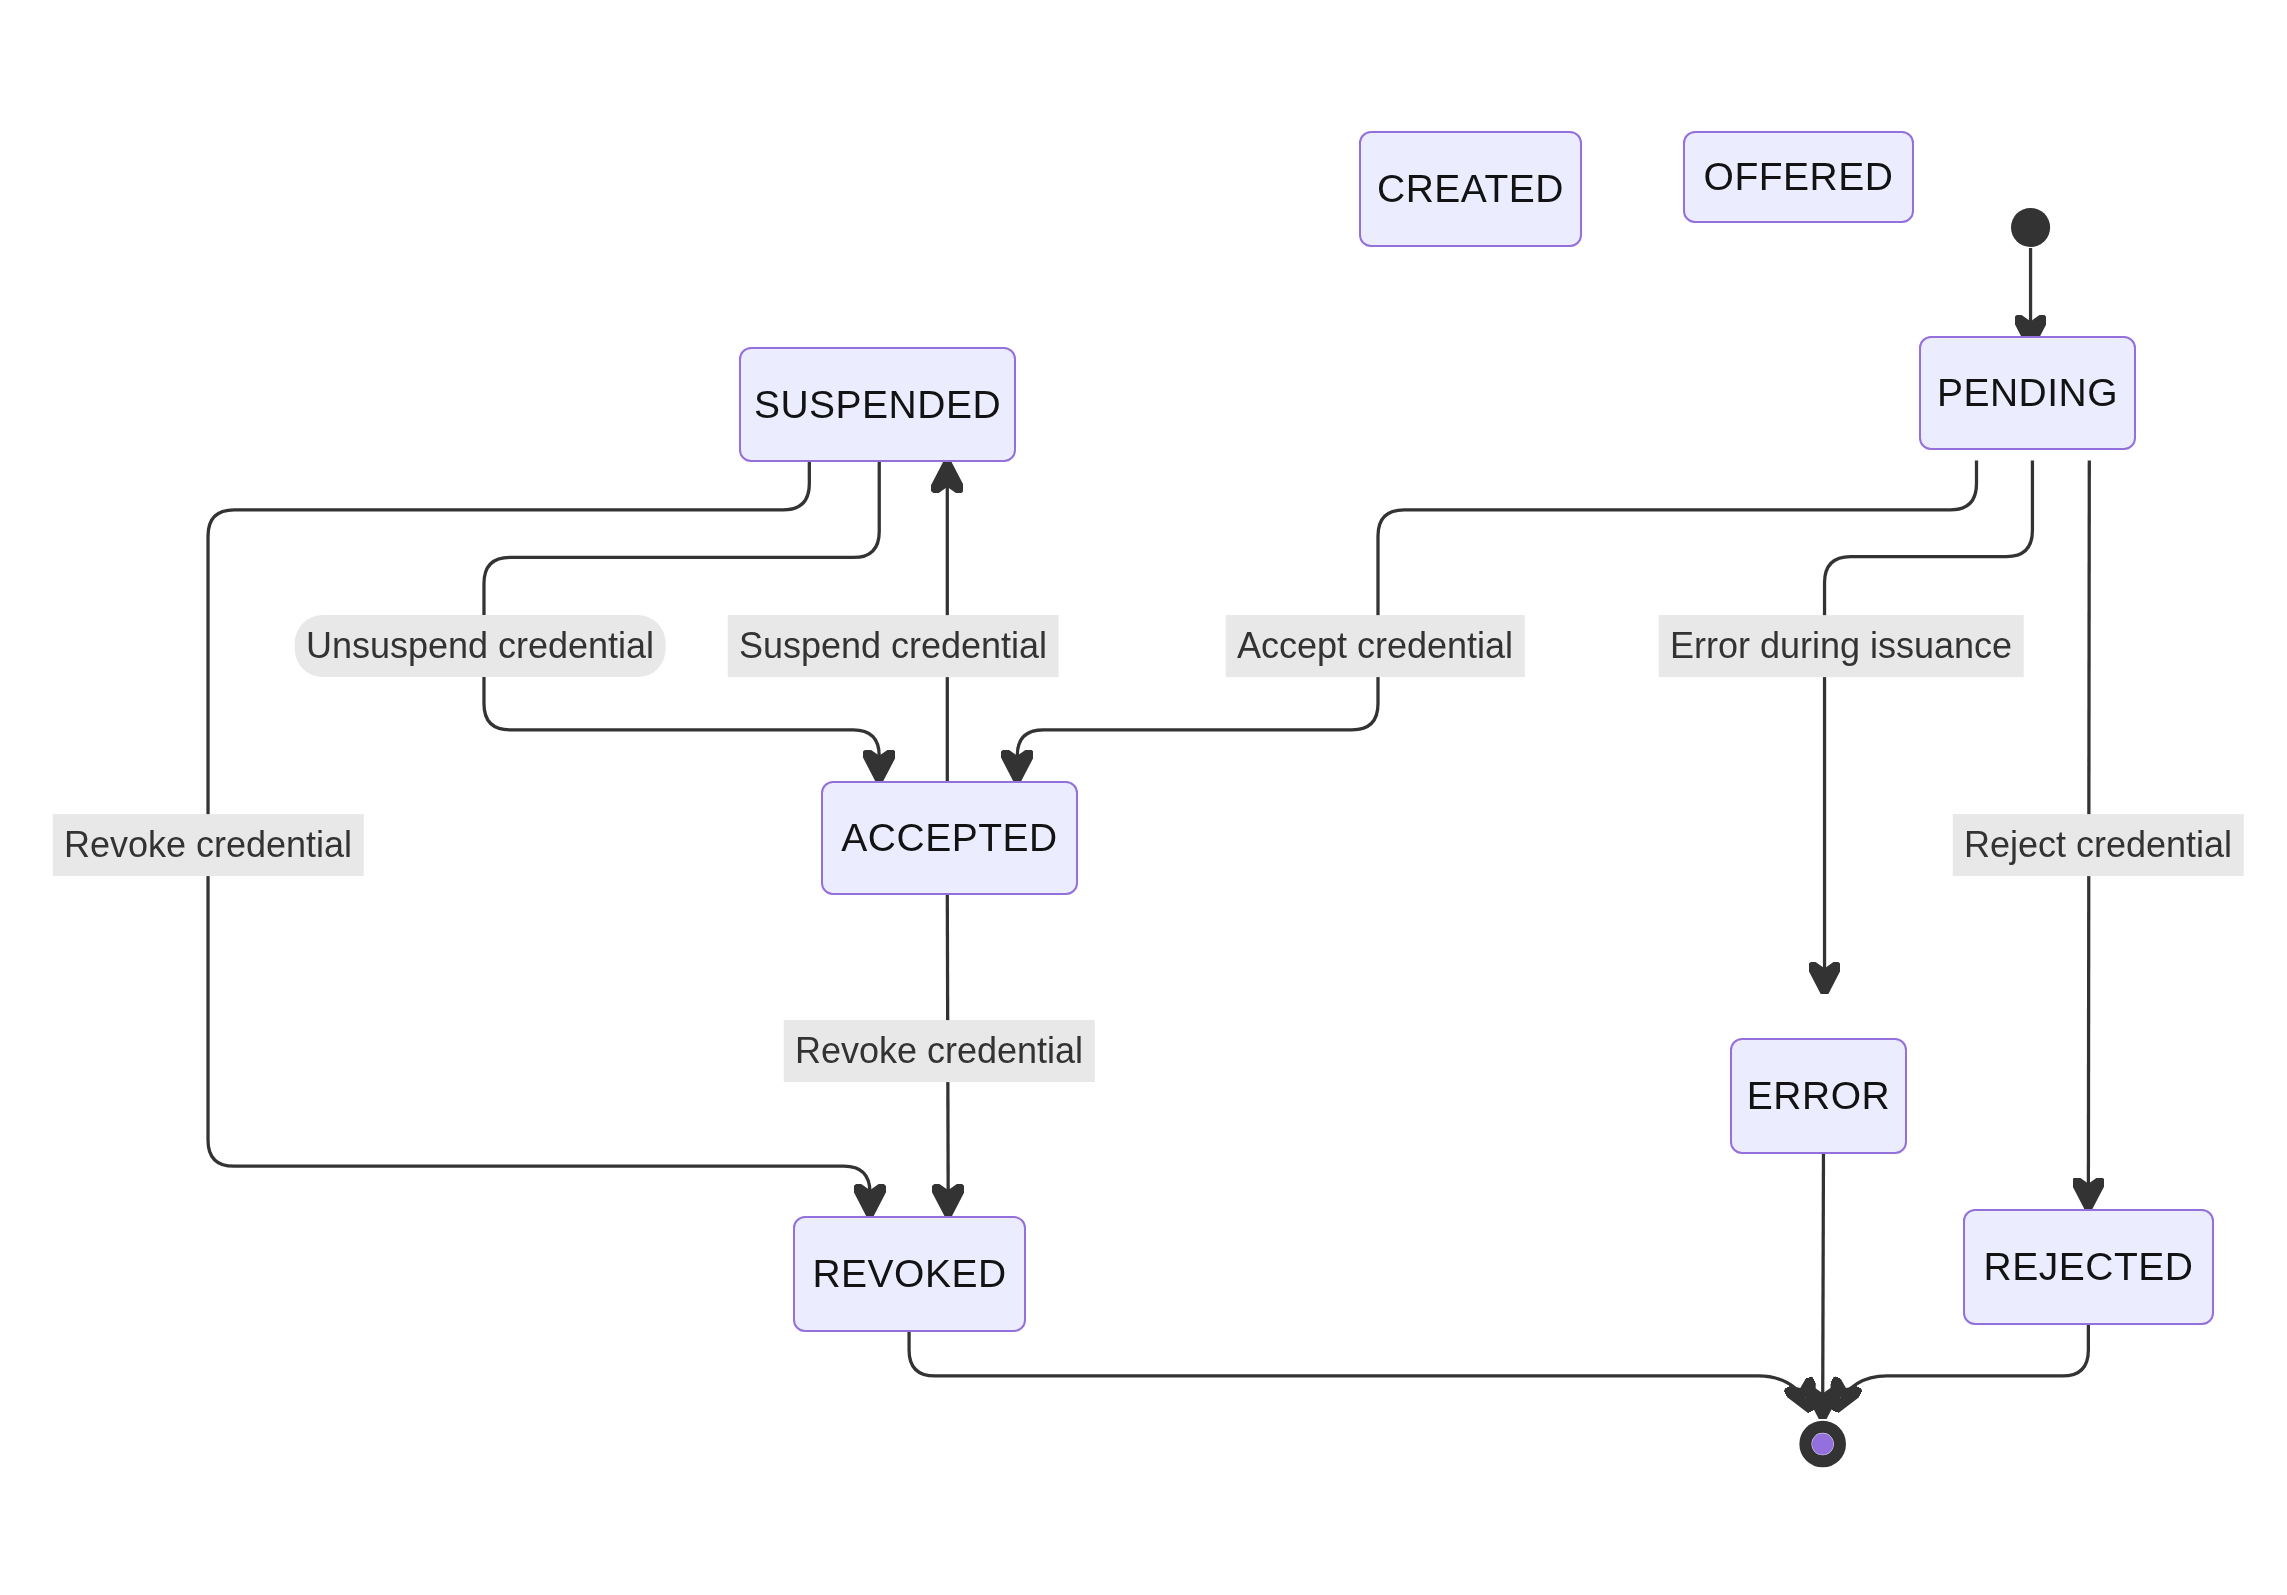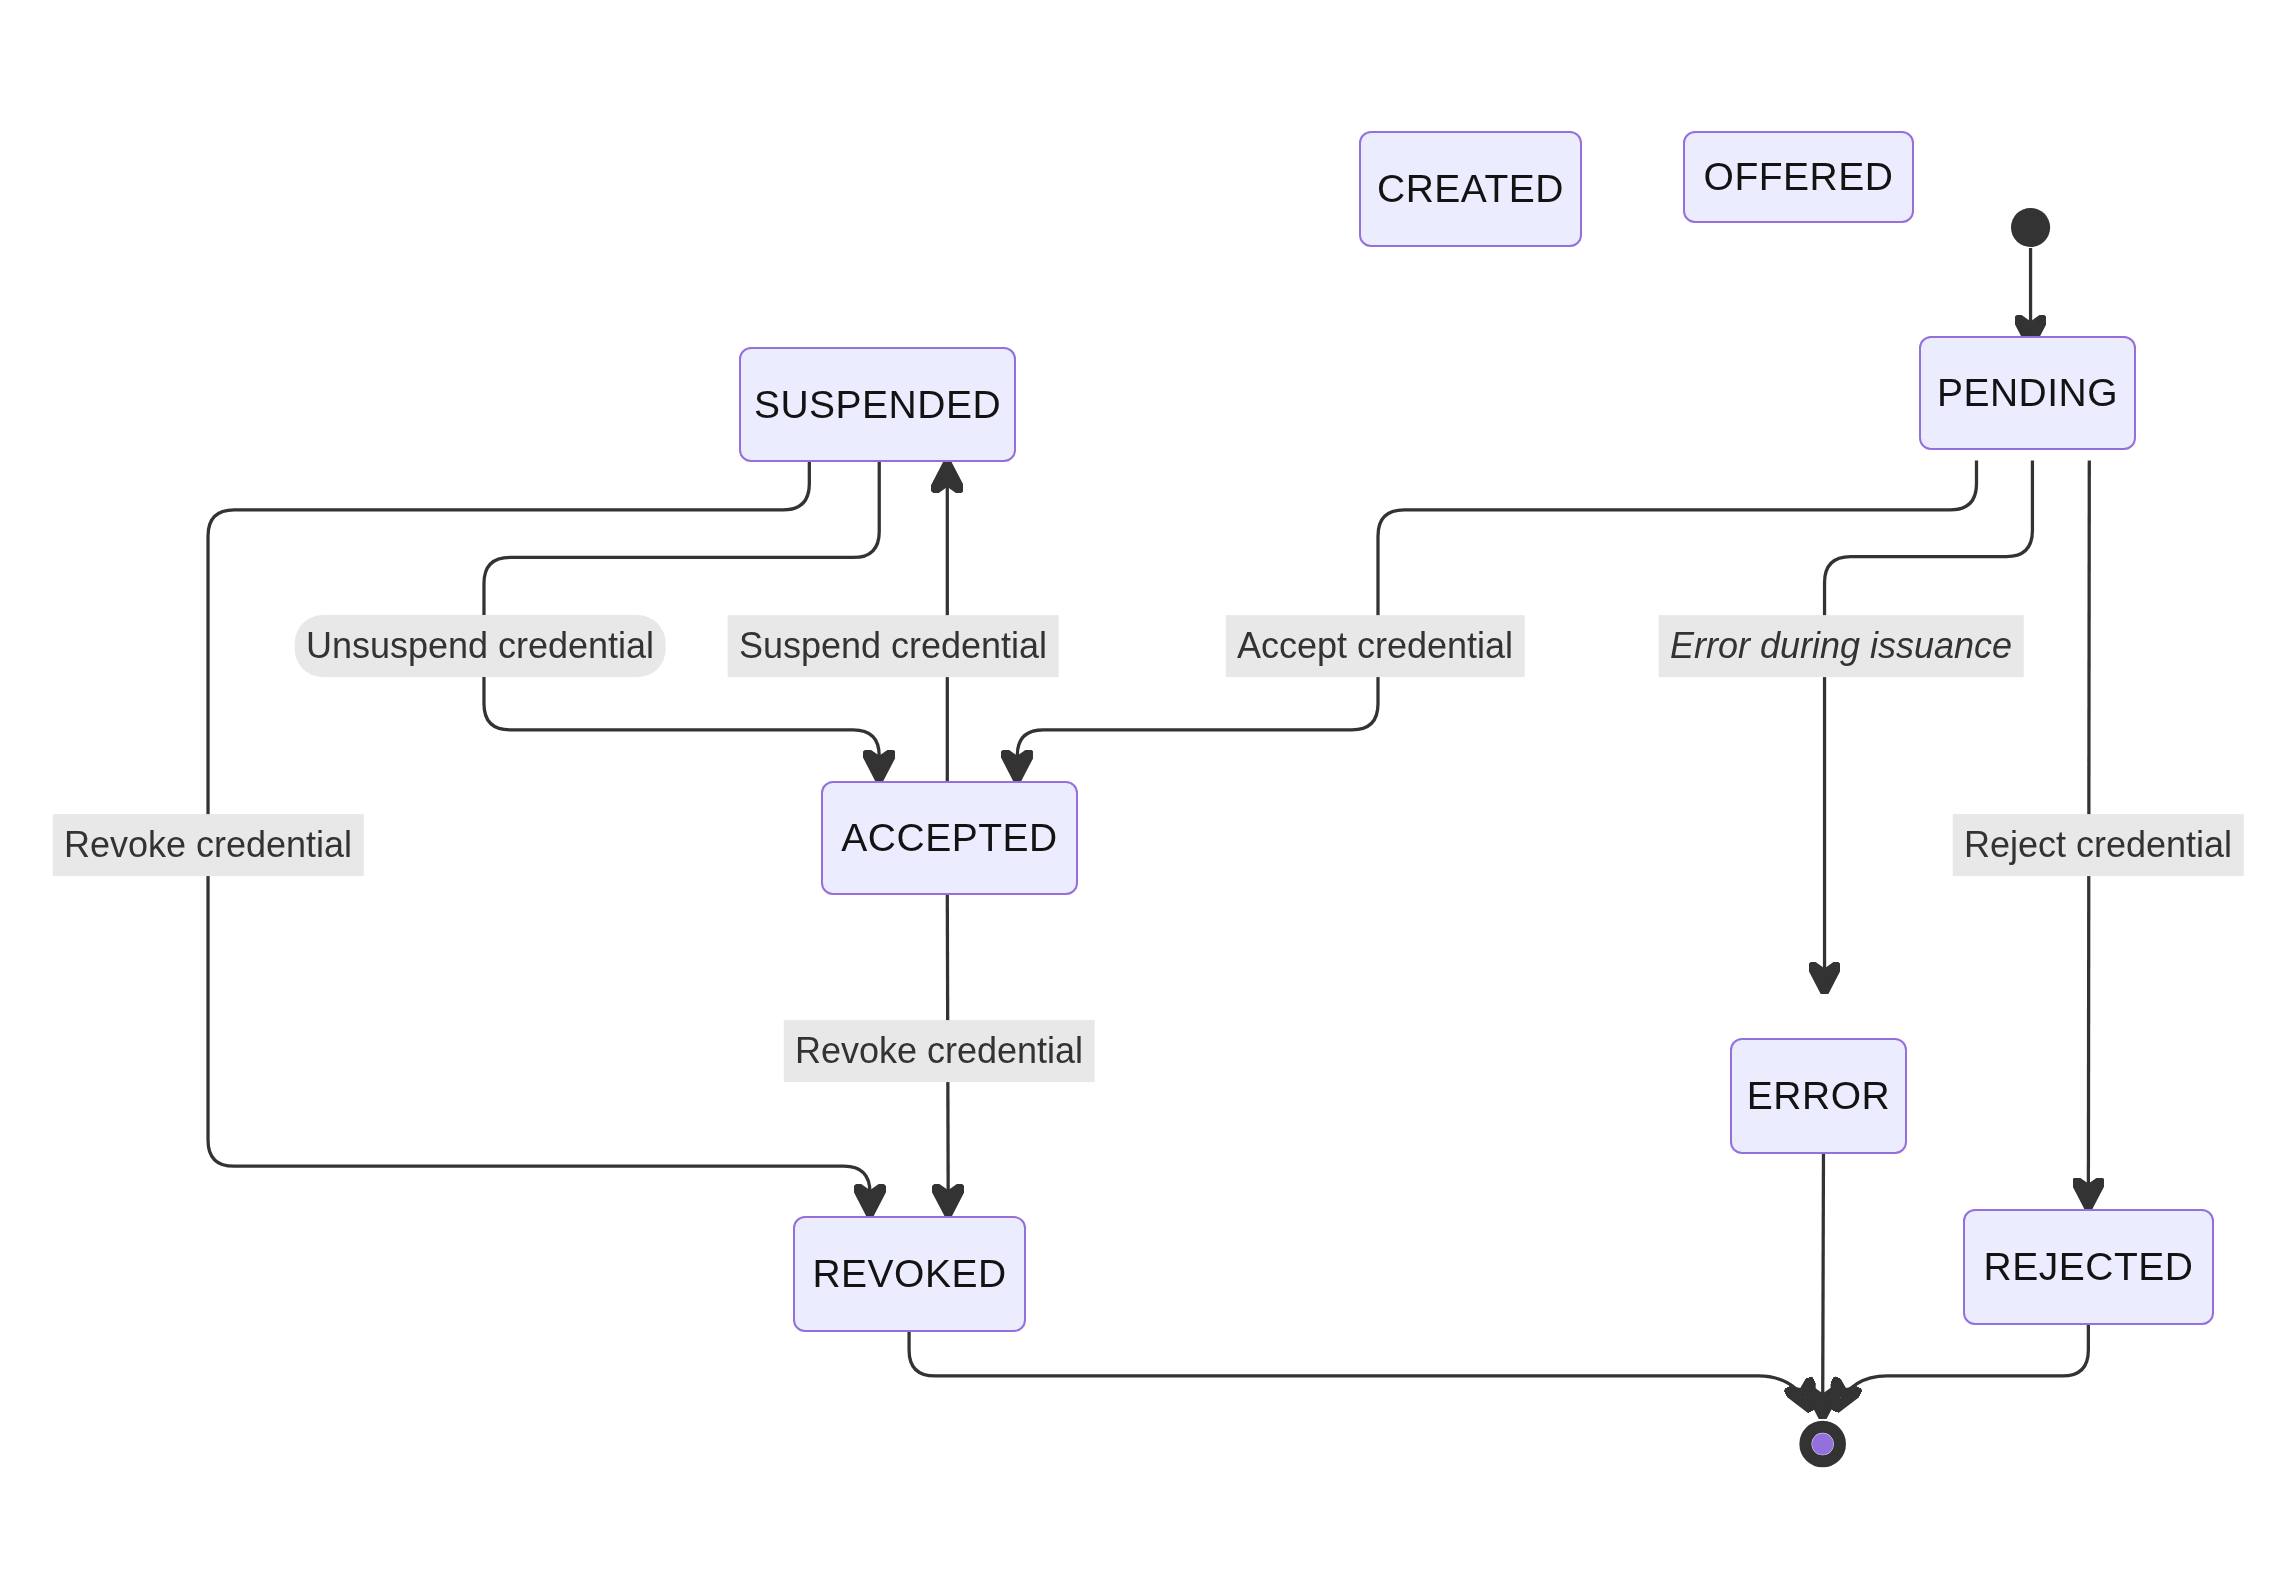--- a/index.html
+++ b/index.html
@@ -93,19 +93,19 @@
   <div class="state" style="left:793px;top:1216px;width:233px;height:116px;">
     <span>REVOKED</span>
   </div>
   <div class="state" style="left:1963px;top:1209px;width:251px;height:116px;">
     <span>REJECTED</span>
   </div>
 
   <div class="edge-label" style="left:480px;top:646px;border-radius:28px;">Unsuspend credential</div>
   <div class="edge-label" style="left:893px;top:646px;">Suspend credential</div>
   <div class="edge-label" style="left:1375px;top:646px;">Accept credential</div>
-  <div class="edge-label" style="left:1841px;top:646px;font-style:italic;">Error during issuance</div>
+  <div class="edge-label" style="left:1841px;top:646px;">Error during issuance</div>
   <div class="edge-label" style="left:208px;top:845px;">Revoke credential</div>
   <div class="edge-label" style="left:2098px;top:845px;">Reject credential</div>
   <div class="edge-label" style="left:939px;top:1051px;">Revoke credential</div>
 
 </div>
 
 
 </body></html>

